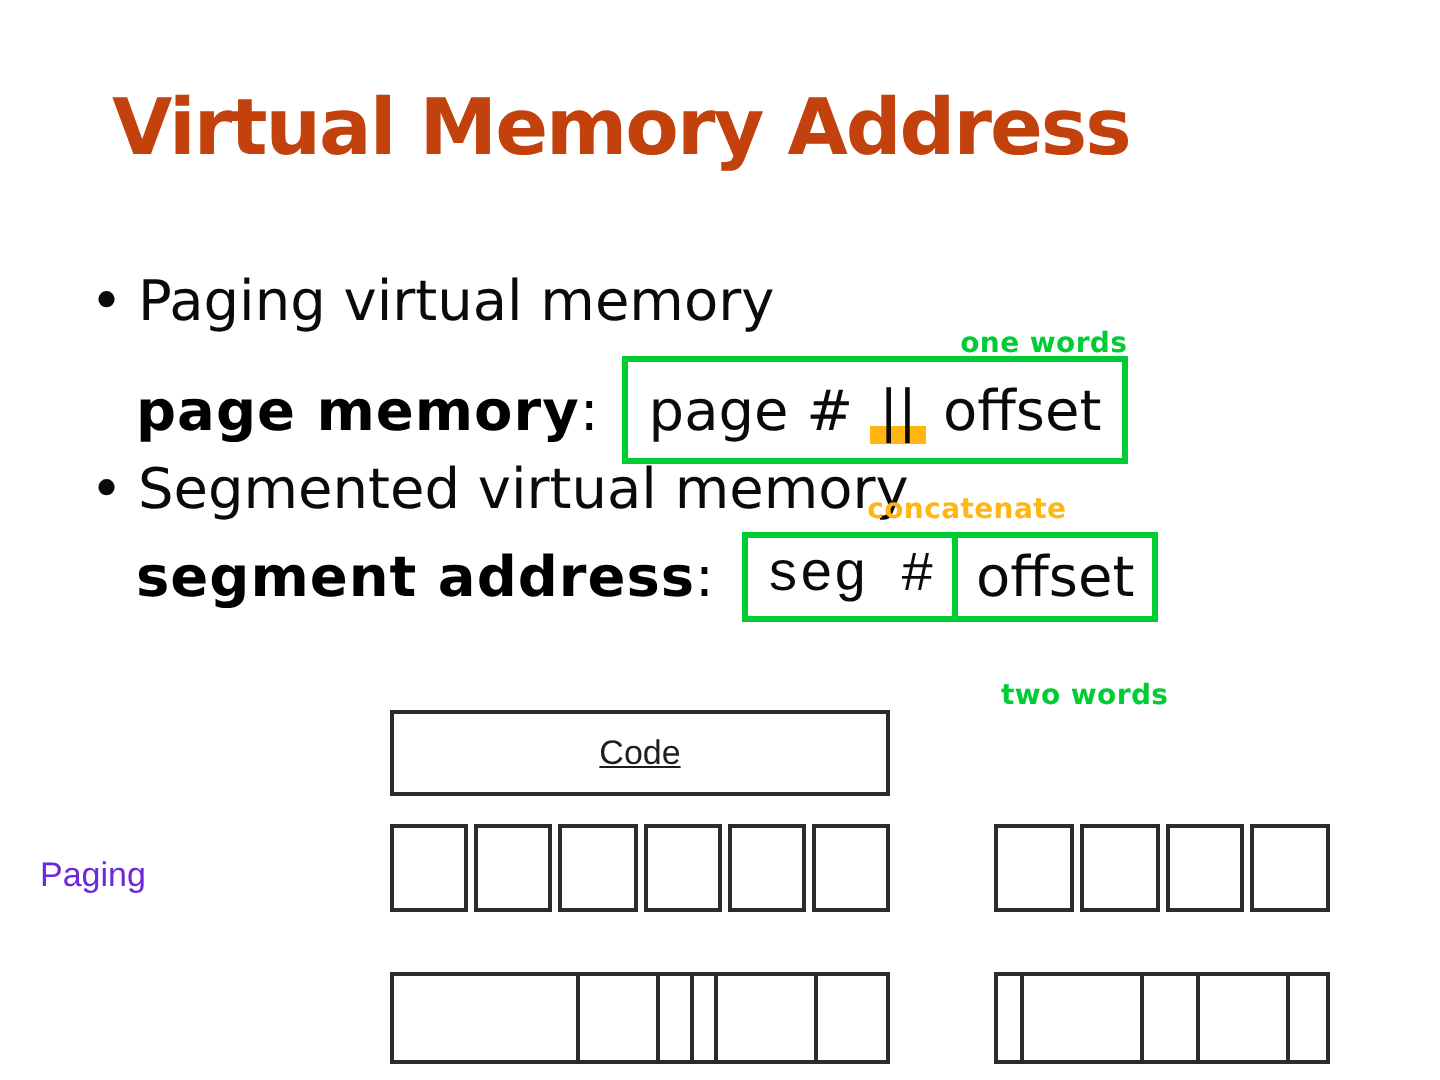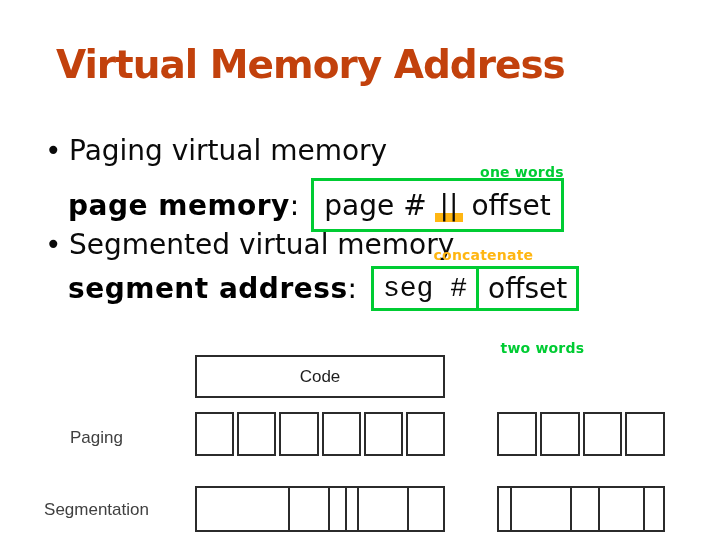--- a/index.html
+++ b/index.html
@@ -42,22 +42,22 @@
   }
   .note-green{color:var(--green,#00cc33);}
   .note-orange{color:var(--orange,#ffb612);margin-top:24px;}
   .note-top{right:-3px;bottom:calc(100% + 1px);}
   .note-concat{left:-6px;top:calc(100% + 1px);}
   .note-two{right:-8px;top:calc(100% + 3px);margin-top:29px;}
   
   .diagram{position:absolute;left:0;top:0;width:720px;height:540px;
     font-family:"Liberation Sans",sans-serif;color:#1e1e1e;}
   .dbox{position:absolute;border:2px solid var(--line,#2b2b2b);
-    display:flex;align-items:center;justify-content:center;font-size:17px;}
-  .rowlabel{position:absolute;left:20px;width:153px;text-align:center;font-size:17px;color:#404040;}
+    display:flex;align-items:center;justify-content:center;font-size:17px;text-decoration:underline;}
+  .rowlabel{position:absolute;left:20px;width:153px;text-align:left;font-size:17px;color:#6d28d9;}
   .pagrow{position:absolute;display:flex;gap:3px;}
   .pcell{flex:1 1 0;border:2px solid var(--line,#2b2b2b);background:transparent;}
   .segrow{position:absolute;display:flex;border:2px solid var(--line,#2b2b2b);}
   .segcell{height:100%;}
   .segcell.divider{border-right:2px solid var(--line,#2b2b2b);}
 </style>
 </head>
 <body>
 
 <div class="slide" style="--green: #00cc33; --orange: #ffb612; --line: #2b2b2b; --text: #000000;">
@@ -116,21 +116,20 @@
         <div class="pcell"></div>
         <div class="pcell"></div>
       </div>
     <div class="pagrow" style="left:497px;top:412px;width:168px;height:44px">
         <div class="pcell"></div>
         <div class="pcell"></div>
         <div class="pcell"></div>
         <div class="pcell"></div>
       </div>
 
-    <div class="rowlabel" style="top:500px">Segmentation</div>
     <div class="segrow" style="left:195px;top:486px;width:250px;height:46px">
         <div class="segcell divider" style="width: 38%;"></div>
         <div class="segcell divider" style="width: 16%;"></div>
         <div class="segcell divider" style="width: 6.8%;"></div>
         <div class="segcell divider" style="width: 5.2%;"></div>
         <div class="segcell divider" style="width: 20%;"></div>
         <div class="segcell" style="width: 14%;"></div>
       </div>
     <div class="segrow" style="left:497px;top:486px;width:168px;height:46px">
         <div class="segcell divider" style="width: 7.7%;"></div>

